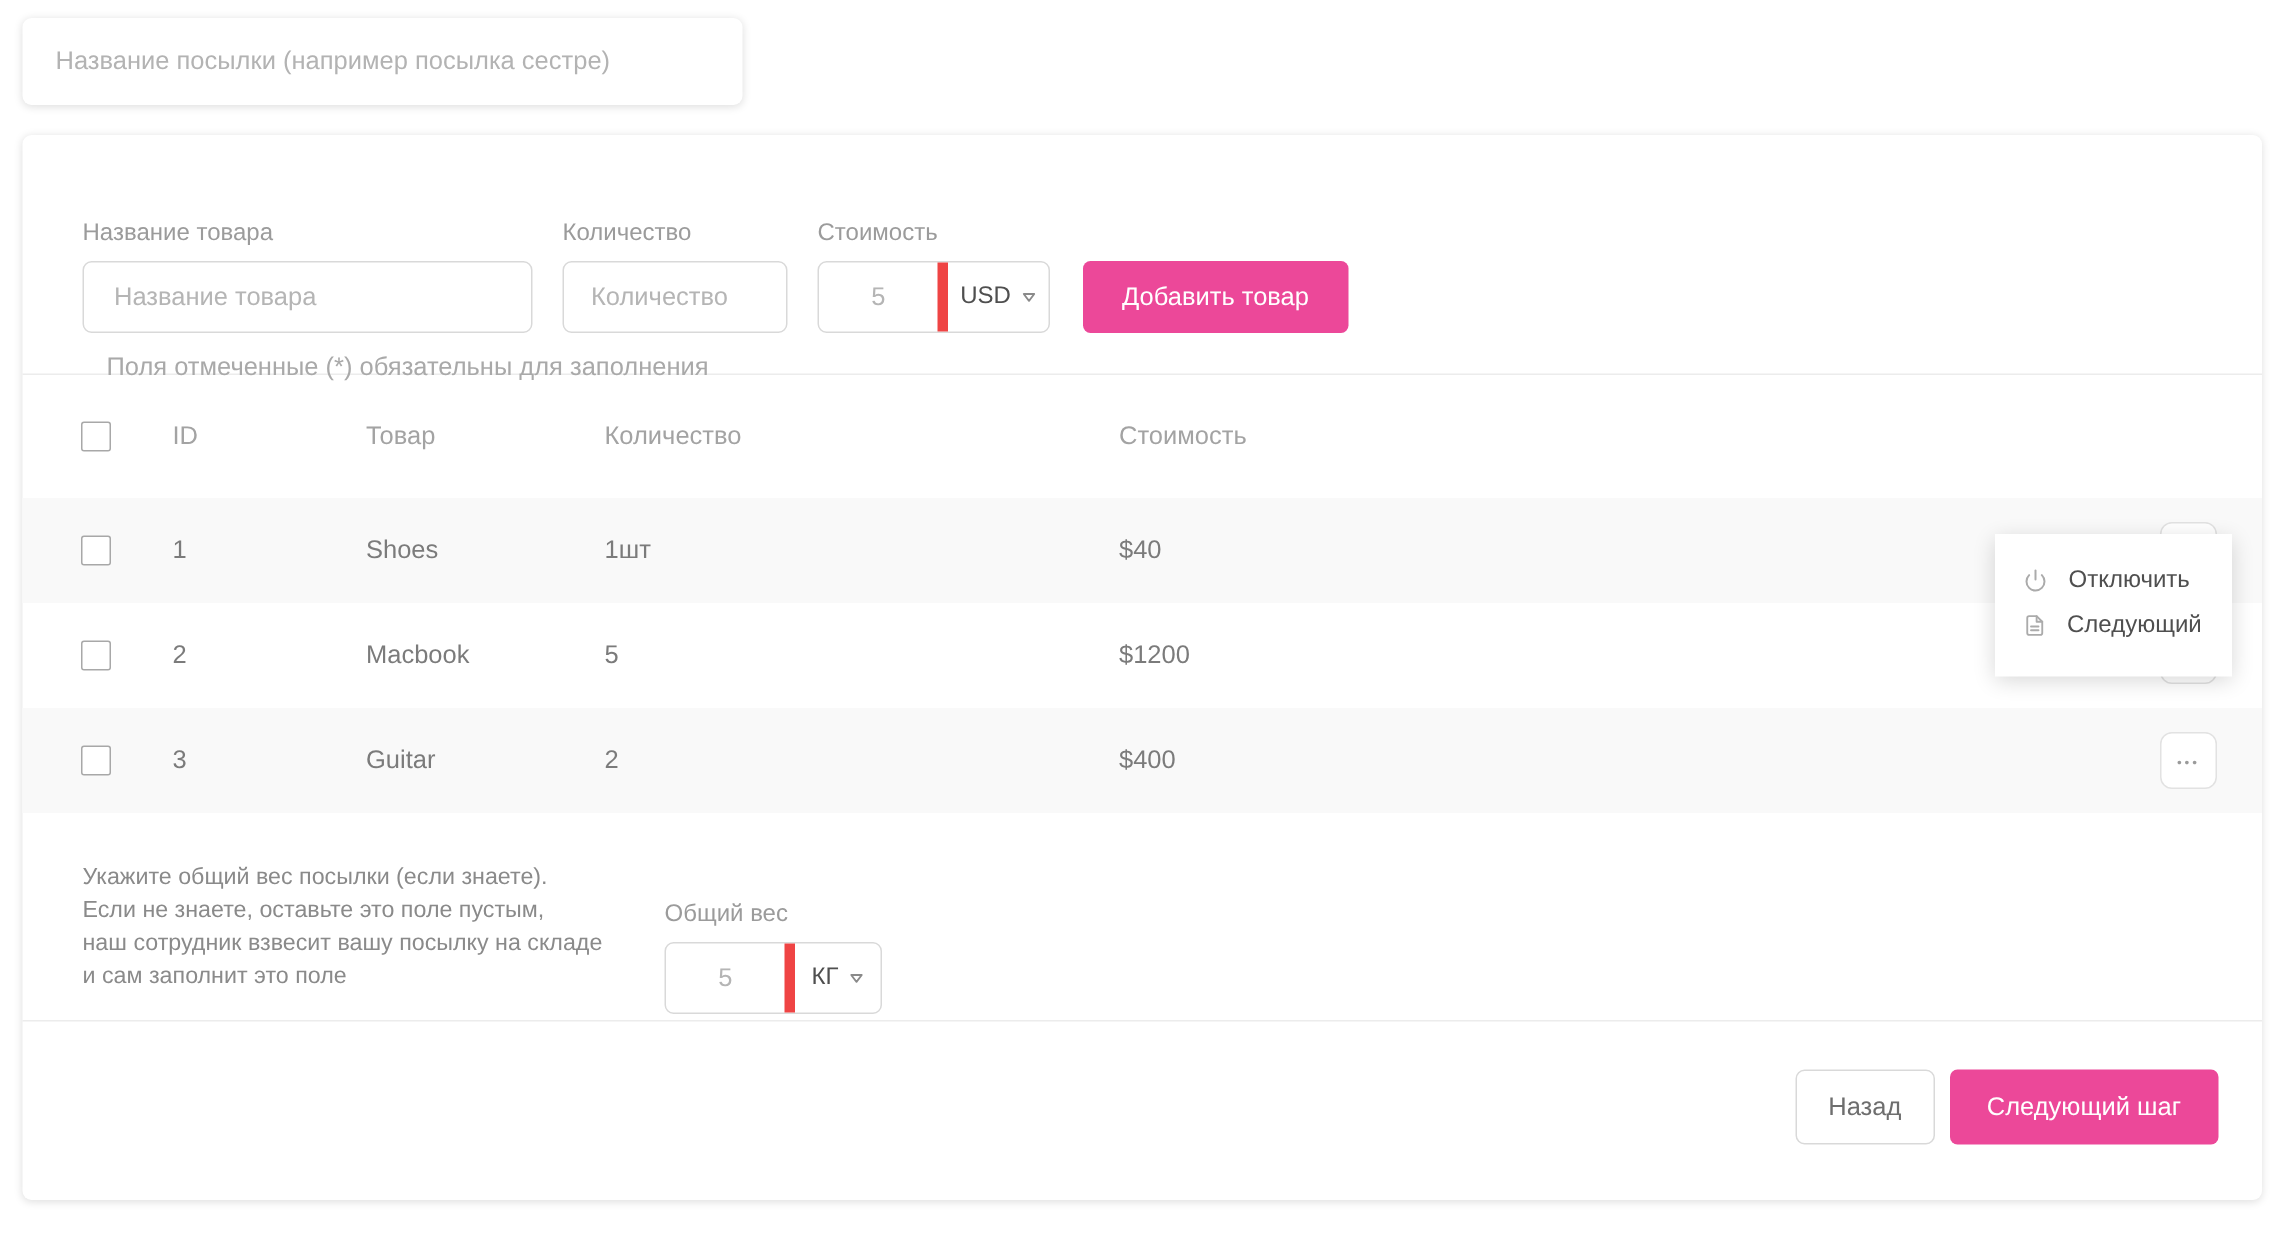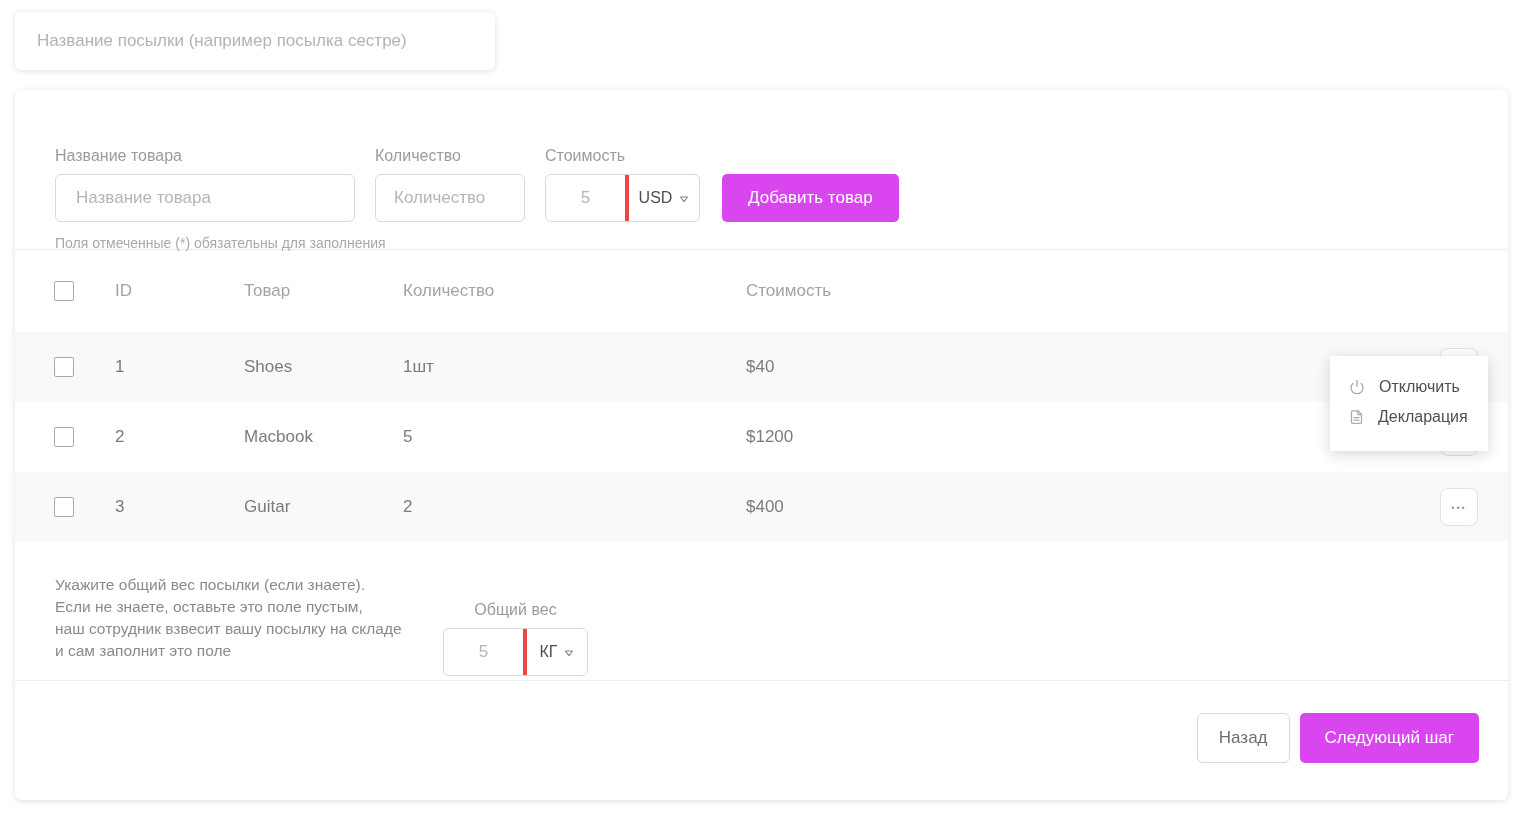--- a/index.html
+++ b/index.html
@@ -22,42 +22,42 @@
   .field { display: flex; flex-direction: column; margin-top: 28px; }
   .field-label { font-size: 16px; color: #9b9b9b; margin-bottom: 10px; line-height: 16px; }
   .ti { height: 48px; border: 1px solid #d9d9d9; border-radius: 6px; font-size: 17px; font-family: inherit; color: #6f6f6f; outline: none; }
   .ti::placeholder { color: #b5b5b5; }
   .f-name { margin-right: 20px; } .f-name .ti { width: 300px; padding: 0 20px; }
   .f-qty  { margin-right: 20px; } .f-qty .ti { width: 150px; padding: 0 18px; }
   .f-cost { margin-right: 22px; }
   .igroup { display: flex; align-items: stretch; height: 48px; border: 1px solid #d9d9d9; border-radius: 6px; background: #fff; }
   .igroup input { border: none; outline: none; font-size: 17px; font-family: inherit; color: #6f6f6f; text-align: center; background: transparent; border-radius: 6px 0 0 6px; }
   .igroup input::placeholder { color: #b5b5b5; }
-  .igroup .unit { display: flex; align-items: center; justify-content: center; gap: 7px; border-left: 4px solid #ef4444; font-size: 16px; color: #4f4f4f; cursor: pointer; }
+  .igroup .unit { display: flex; align-items: center; justify-content: center; gap: 7px; border-left: 7px solid #ef4444; font-size: 16px; color: #4f4f4f; cursor: pointer; }
   .cost-group input { width: 79px; } .cost-group .unit { width: 74px; }
   .btn { border: none; border-radius: 5px; font-family: inherit; cursor: pointer; }
-  .btn-green { background: #d946ef; color: #ffffff; }
+  .btn-green { background: #ec4899; color: #ffffff; }
   .add-btn { height: 48px; padding: 0 26px; font-size: 17px; }
-  .required-note { margin-top: 13px; font-size: 14px; color: #a9a9a9; }
+  .required-note { margin-top: 13px; font-size: 17px; color: #a9a9a9; margin-left: 16px; }
 
   
   .thead { height: 82px; display: flex; align-items: center; padding-left: 39px; font-size: 17px; color: #a3a3a3; }
   .trow { height: 70px; display: flex; align-items: center; padding-left: 39px; font-size: 17px; color: #7b7b7b; }
   .trow.stripe { background: #f9f9f9; }
   .c-cb { width: 61px; display: flex; align-items: center; }
   .c-id { width: 129px; } .c-name { width: 159px; } .c-qty { width: 343px; } .c-cost { flex: 1; }
   .cb { width: 20px; height: 20px; border: 1px solid #a8a8a8; border-radius: 2px; background: #fff; cursor: pointer; display: inline-block; }
   .dots-btn { width: 38px; height: 38px; margin-right: 30px; border: 1px solid #e2e2e2; border-radius: 8px; background: #fff; cursor: pointer; display: flex; align-items: center; justify-content: center; }
   .dots { color: #9a9a9a; font-size: 15px; letter-spacing: 2px; line-height: 10px; }
   .dots::before { content: "•••"; font-size: 9px; }
 
   
   .weight-section { height: 139px; padding: 32px 0 0 40px; border-bottom: 1px solid #ececec; display: flex; }
   .weight-note { width: 388px; font-size: 15.5px; line-height: 22px; color: #8a8a8a; }
-  .weight-field .field-label { margin-bottom: 10px; text-align: center; }
+  .weight-field .field-label { margin-bottom: 10px; }
   .weight-group input { width: 79px; } .weight-group .unit { width: 64px; }
 
   
   .footer { height: 119px; display: flex; align-items: flex-start; justify-content: flex-end; padding: 32px 29px 0 0; gap: 10px; }
   .back-btn { height: 50px; padding: 0 21px; background: #fff; border: 1px solid #d9d9d9; border-radius: 6px; color: #6e6e6e; font-size: 17px; font-family: inherit; cursor: pointer; }
   .next-btn { height: 50px; padding: 0 25px; font-size: 17px; }
 
   
   .ctx-menu { position: absolute; left: 1330px; top: 356px; width: 158px; height: 95px; background: #fff; border-radius: 0; box-shadow: 0 3px 14px rgba(0,0,0,0.16); padding-top: 16px; z-index: 10; }
   .ctx-item { height: 30px; display: flex; align-items: center; padding-left: 19px; gap: 14px; font-size: 16px; color: #4f4f4f; cursor: pointer; }
@@ -186,15 +186,15 @@
     </svg>
     <span>Отключить</span>
   </div>
   <div class="ctx-item">
     <svg width="15" height="16" viewBox="0 0 24 24" fill="none" stroke="#ababab" stroke-width="2" stroke-linecap="round" stroke-linejoin="round">
       <path d="M14 2H6a2 2 0 0 0-2 2v16a2 2 0 0 0 2 2h12a2 2 0 0 0 2-2V8z"></path>
         <polyline points="14 2 14 8 20 8"></polyline>
         <line x1="8" y1="13" x2="16" y2="13"></line>
         <line x1="8" y1="17" x2="16" y2="17"></line>
     </svg>
-    <span>Декларация</span>
+    <span>Следующий</span>
   </div>
 </div>
 
 </body></html>

